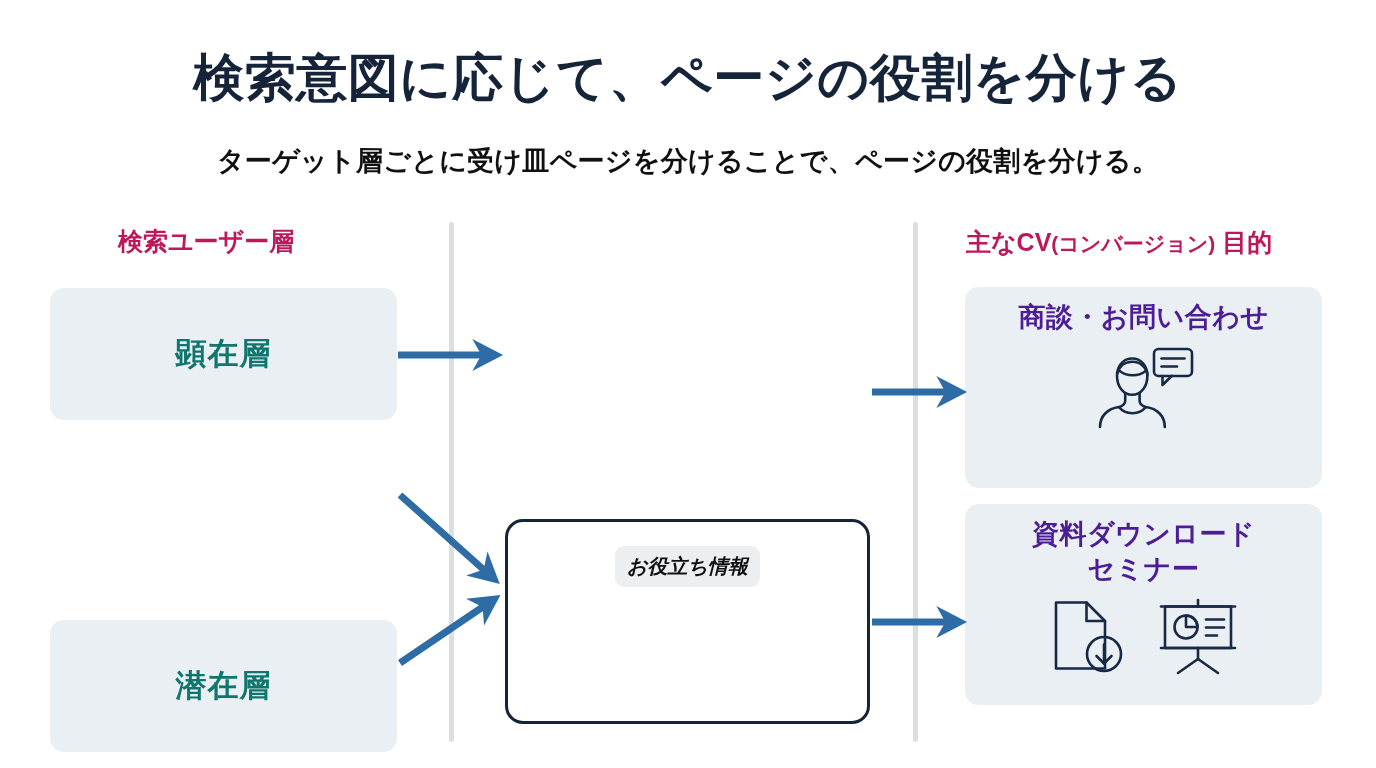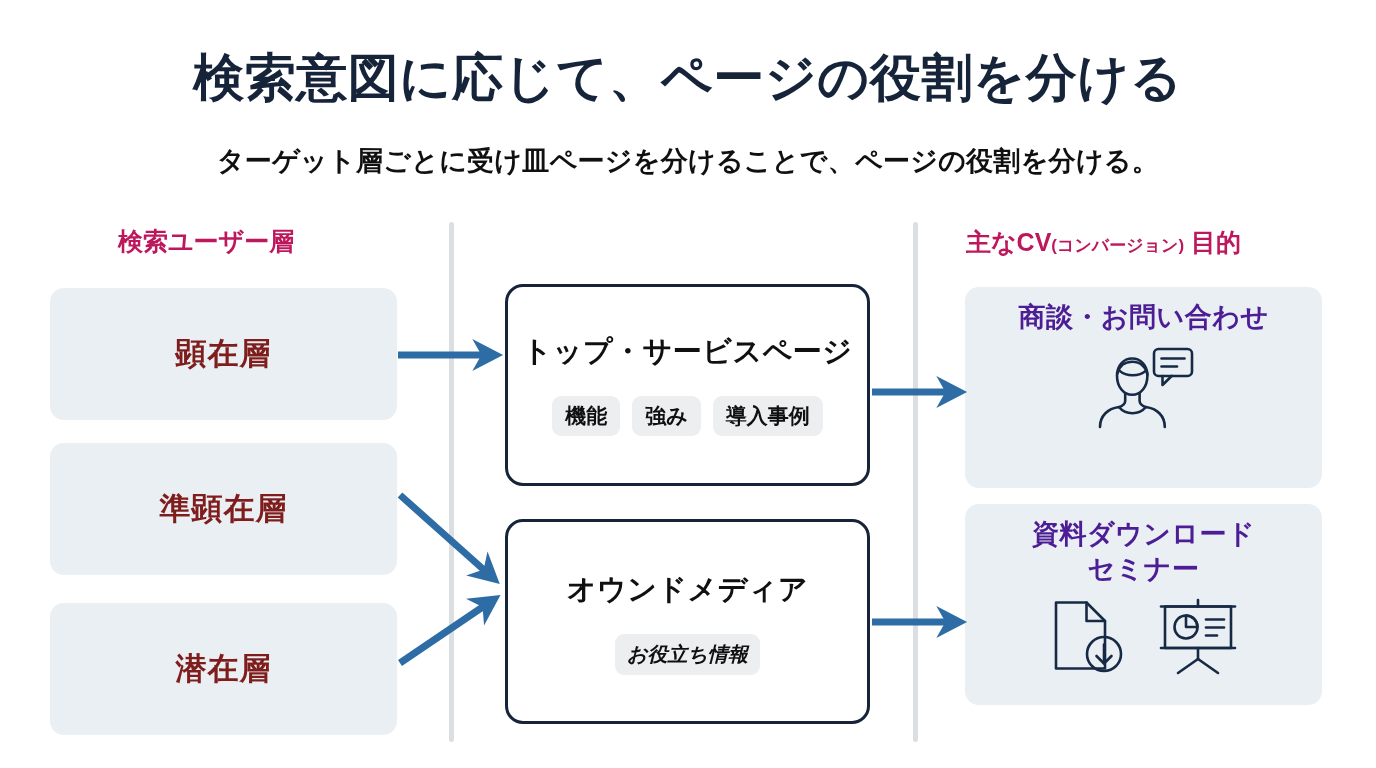--- a/index.html
+++ b/index.html
@@ -30,48 +30,48 @@
   }
 
   
   .col-head{
     position:absolute;
     font-size:25px;font-weight:700;color:#be185d;
     white-space:nowrap;line-height:1;
   }
   .col-head.left{left:118px;top:229px;}
   .col-head.right{left:966px;top:230px;}
-  .col-head .small{font-size:17px;}
+  .col-head .small{font-size:21px;}
 
   
   .divider{
     position:absolute;width:5px;background:#dcdfe2;border-radius:3px;
   }
   .divider.d1{left:449px;top:222px;height:520px;}
   .divider.d2{left:913px;top:222px;height:520px;}
 
   
   .softbox{
     position:absolute;
     background:#eaeff3;
     border-radius:14px;
     box-sizing:border-box;
     display:flex;flex-direction:column;align-items:center;
   }
   .softbox .lbl{
-    font-size:31px;font-weight:700;color:#7f1d1d;
+    font-size:31px;font-weight:700;color:#0f766e;
     letter-spacing:1px;white-space:nowrap;line-height:1.18;
     text-align:center;
   }
 
   
   .layer{left:50px;width:347px;height:132px;justify-content:center;}
   .layer.l1{top:288px;}
   .layer.l2{top:443px;}
-  .layer.l3{top:603px;}
+  .layer.l3{top:620px;}
 
   
   .cv{left:965px;width:357px;height:201px;}
   .cv.c1{top:287px;}
   .cv.c2{top:504px;}
   .cv .cv-title{
     font-size:27px;font-weight:700;color:#4c1d95;
     text-align:center;line-height:1.28;letter-spacing:.5px;
     margin-top:13px;white-space:nowrap;
   }
@@ -124,38 +124,26 @@
   <div class="col-head right">
     <span>主なCV</span><span class="small">(コンバージョン)</span> <span>目的</span>
   </div>
 
   <div class="divider d1"></div>
   <div class="divider d2"></div>
 
   <div class="softbox layer l1">
     <div class="lbl">顕在層</div>
   </div>
-  <div class="softbox layer l2">
-    <div class="lbl">準顕在層</div>
-  </div>
   <div class="softbox layer l3">
     <div class="lbl">潜在層</div>
   </div>
 
-  <div class="card k1">
-    <div class="card-title">トップ・サービスページ</div>
-    <div class="tags">
-      <span class="tag">機能</span>
-      <span class="tag">強み</span>
-      <span class="tag">導入事例</span>
-    </div>
-  </div>
 
   <div class="card k2">
-    <div class="card-title">オウンドメディア</div>
     <div class="tags">
       <span class="tag">お役立ち情報</span>
     </div>
   </div>
 
   <div class="softbox cv c1">
     <div class="cv-title">商談・お問い合わせ</div>
     <div class="cv-icons">
       <span>
         <svg width="104" height="84" viewBox="0 0 104 84" fill="none" stroke="#172a45" stroke-width="2.6" stroke-linecap="round" stroke-linejoin="round">

